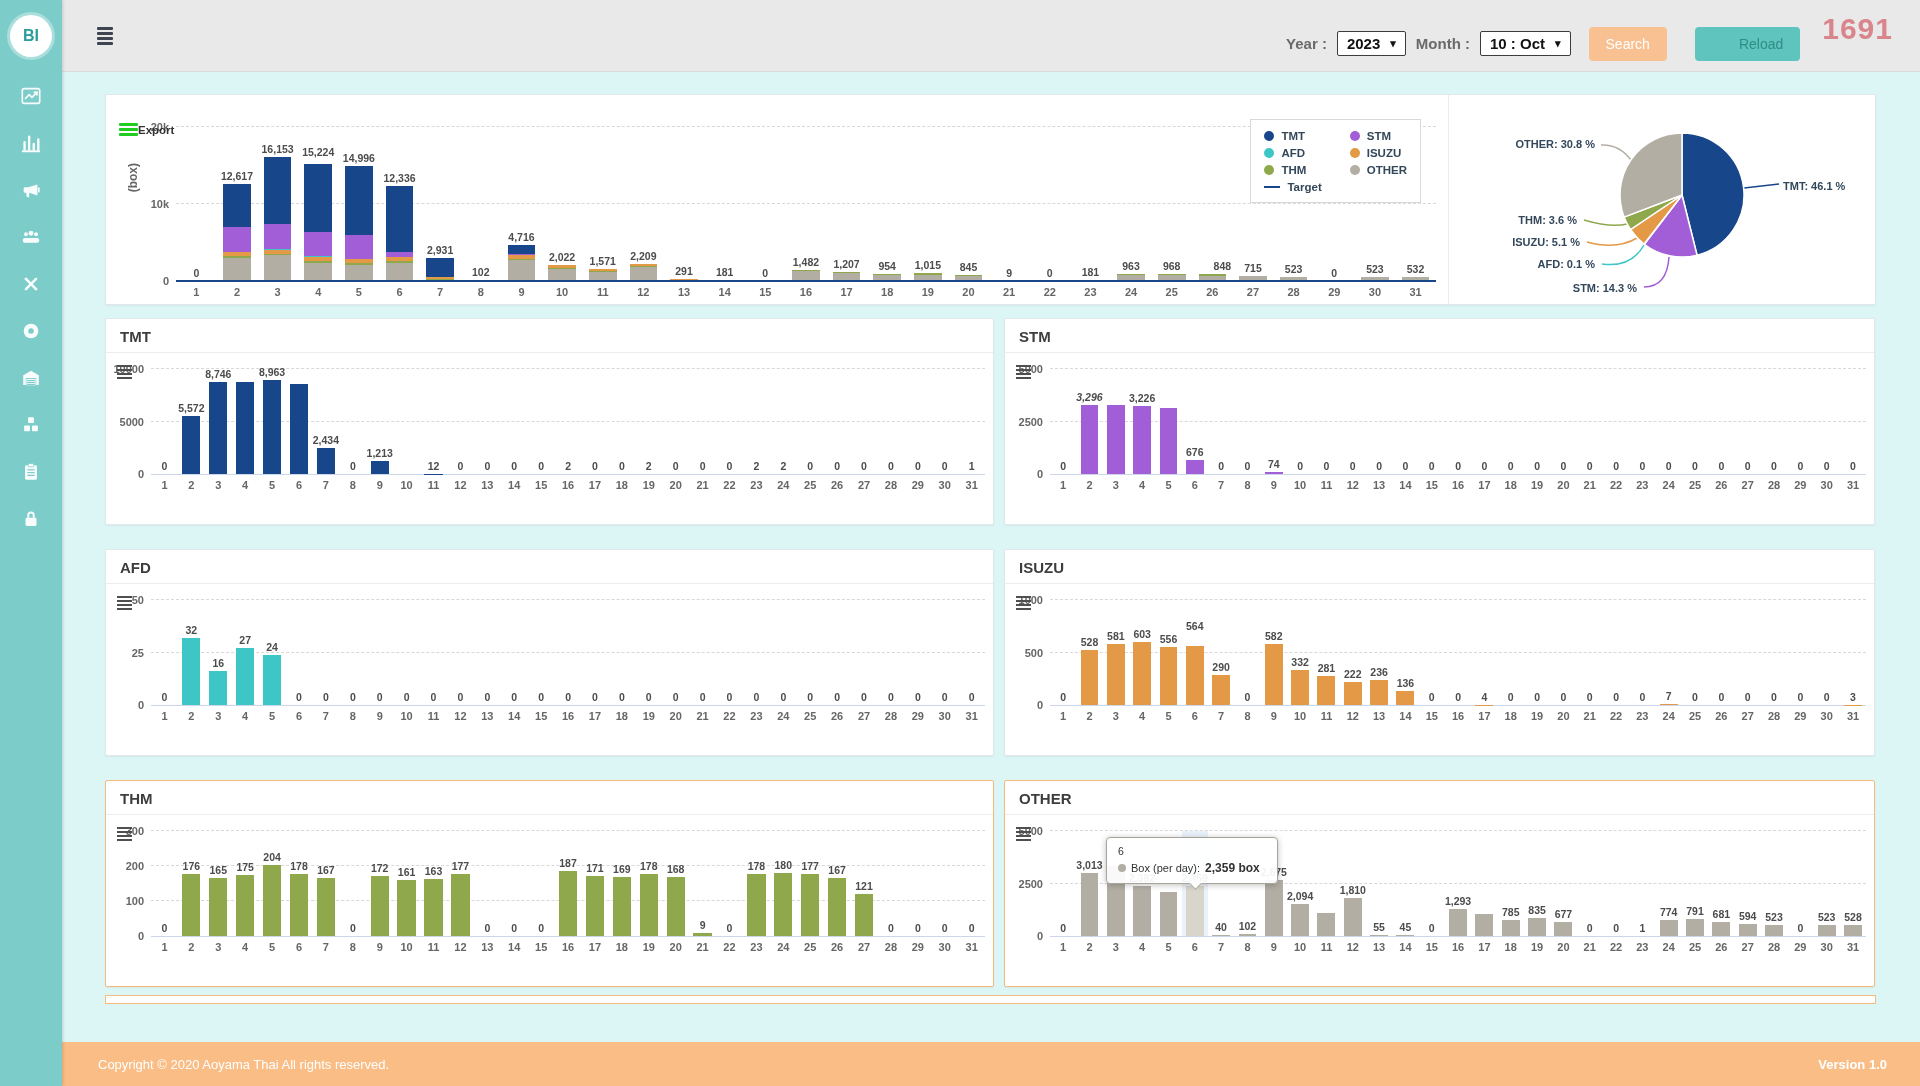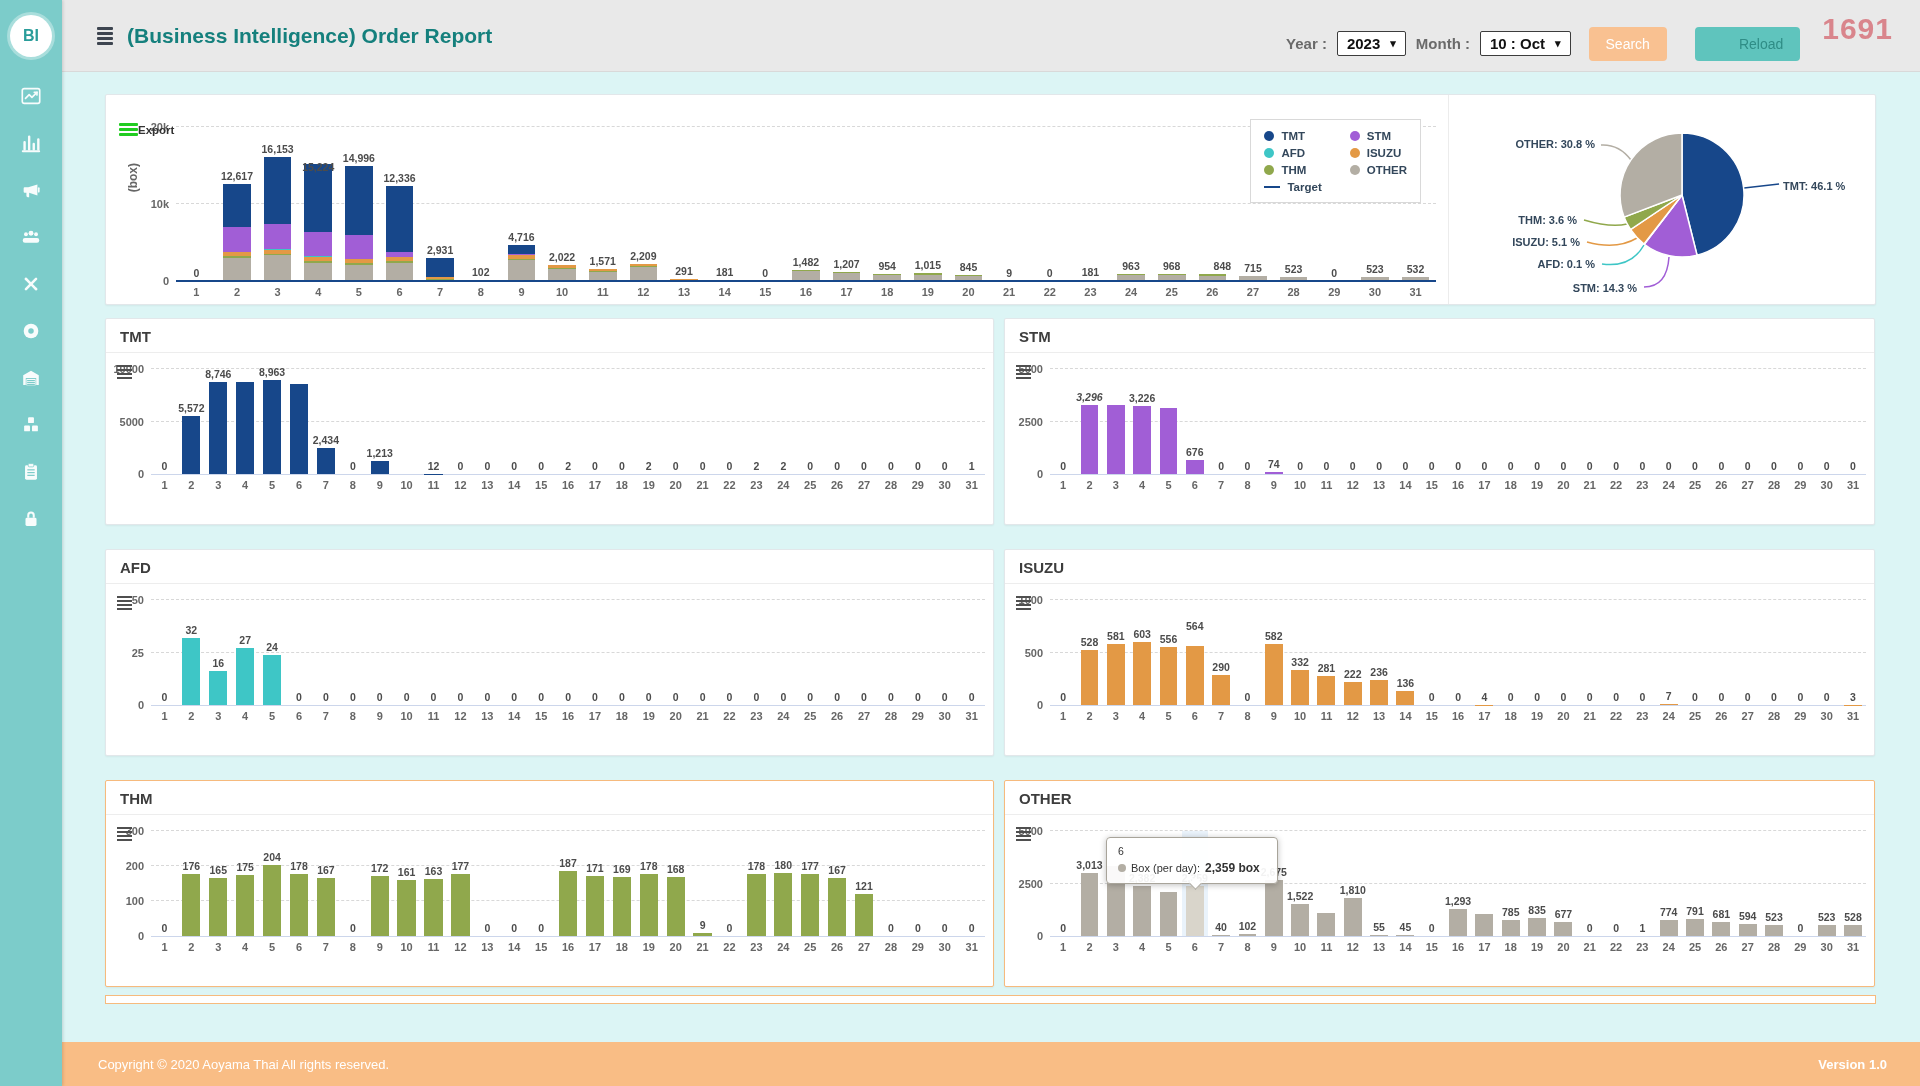--- a/index.html
+++ b/index.html
@@ -187,21 +187,20 @@
 
   <div class="main">
 
     <header class="topbar">
       <div class="title-burger">
           <span></span>
           <span></span>
           <span></span>
           <span></span>
         </div>
-      <h1 class="page-title">(Business Intelligence) Order Report</h1>
       <div class="spacer"></div>
       <div class="controls">
         <span class="ctl-label">Year :</span>
         <div class="select-box">
             <span>2023</span>
             <span class="caret">▾</span>
           </div>
         <span class="ctl-label">Month :</span>
         <div class="select-box">
             <span>10 : Oct</span>
@@ -295,21 +294,21 @@
                   </div>
                   <div class="col">
                     <div class="bar" style="height: 117.225px;">
                       <div class="seg" style="height: 67.8447px; background: rgb(23, 71, 138);"></div>
                       <div class="seg" style="height: 24.8402px; background: rgb(161, 94, 214);"></div>
                       <div class="seg" style="height: 0.2079px; background: rgb(62, 198, 198);"></div>
                       <div class="seg" style="height: 4.6431px; background: rgb(227, 153, 69);"></div>
                       <div class="seg" style="height: 1.3475px; background: rgb(144, 168, 76);"></div>
                       <div class="seg" style="height: 18.3414px; background: rgb(179, 174, 164);"></div>
                     </div>
-                    <div class="vlabel" style="bottom: 108px;">15,224</div>
+                    <div class="vlabel" style="bottom: 123px;">15,224</div>
                   </div>
                   <div class="col">
                     <div class="bar" style="height: 115.469px;">
                       <div class="seg" style="height: 69.0151px; background: rgb(23, 71, 138);"></div>
                       <div class="seg" style="height: 24.255px; background: rgb(161, 94, 214);"></div>
                       <div class="seg" style="height: 0.1848px; background: rgb(62, 198, 198);"></div>
                       <div class="seg" style="height: 4.2812px; background: rgb(227, 153, 69);"></div>
                       <div class="seg" style="height: 1.5708px; background: rgb(144, 168, 76);"></div>
                       <div class="seg" style="height: 16.1623px; background: rgb(179, 174, 164);"></div>
                     </div>
@@ -1535,21 +1534,21 @@
                     <div class="col">
                       <div class="bar" style="height: 2.142px; background: rgb(179, 174, 164);"></div>
                       <div class="vlabel" style="bottom: 4.142px;">102</div>
                     </div>
                     <div class="col">
                       <div class="bar" style="height: 56.175px; background: rgb(179, 174, 164);"></div>
                       <div class="vlabel" style="bottom: 58.175px;">2,675</div>
                     </div>
                     <div class="col">
                       <div class="bar" style="height: 31.962px; background: rgb(179, 174, 164);"></div>
-                      <div class="vlabel" style="bottom: 33.962px;">1,522</div>
+                      <div class="vlabel" style="bottom: 33.962px;">2,094</div>
                     </div>
                     <div class="col">
                       <div class="bar" style="height: 23.415px; background: rgb(179, 174, 164);"></div>
                     </div>
                     <div class="col">
                       <div class="bar" style="height: 38.01px; background: rgb(179, 174, 164);"></div>
                       <div class="vlabel" style="bottom: 40.01px;">1,810</div>
                     </div>
                     <div class="col">
                       <div class="bar" style="height: 1.155px; background: rgb(179, 174, 164);"></div>

